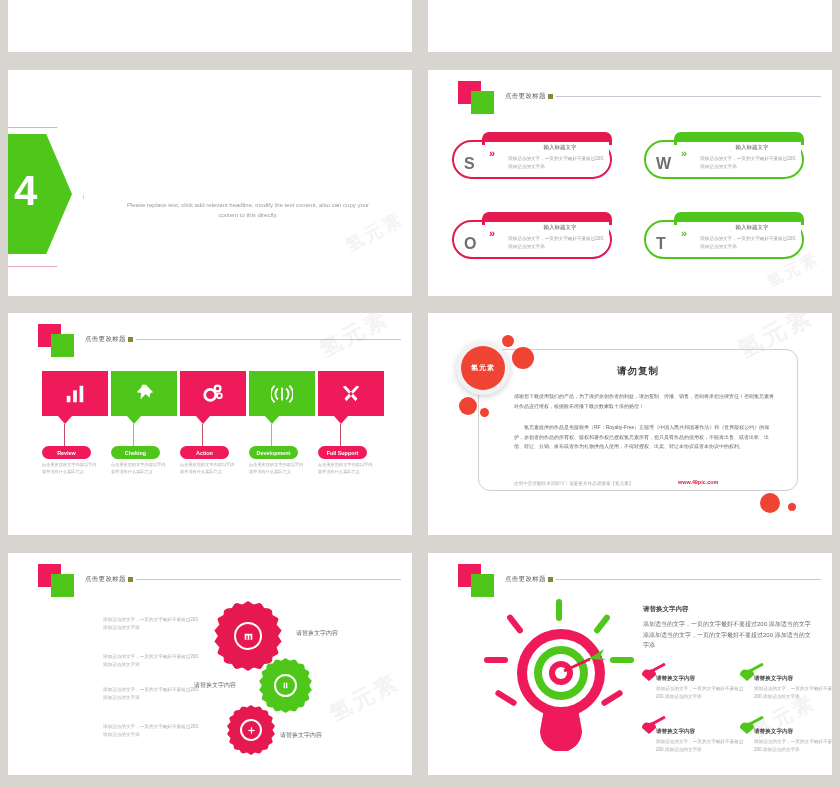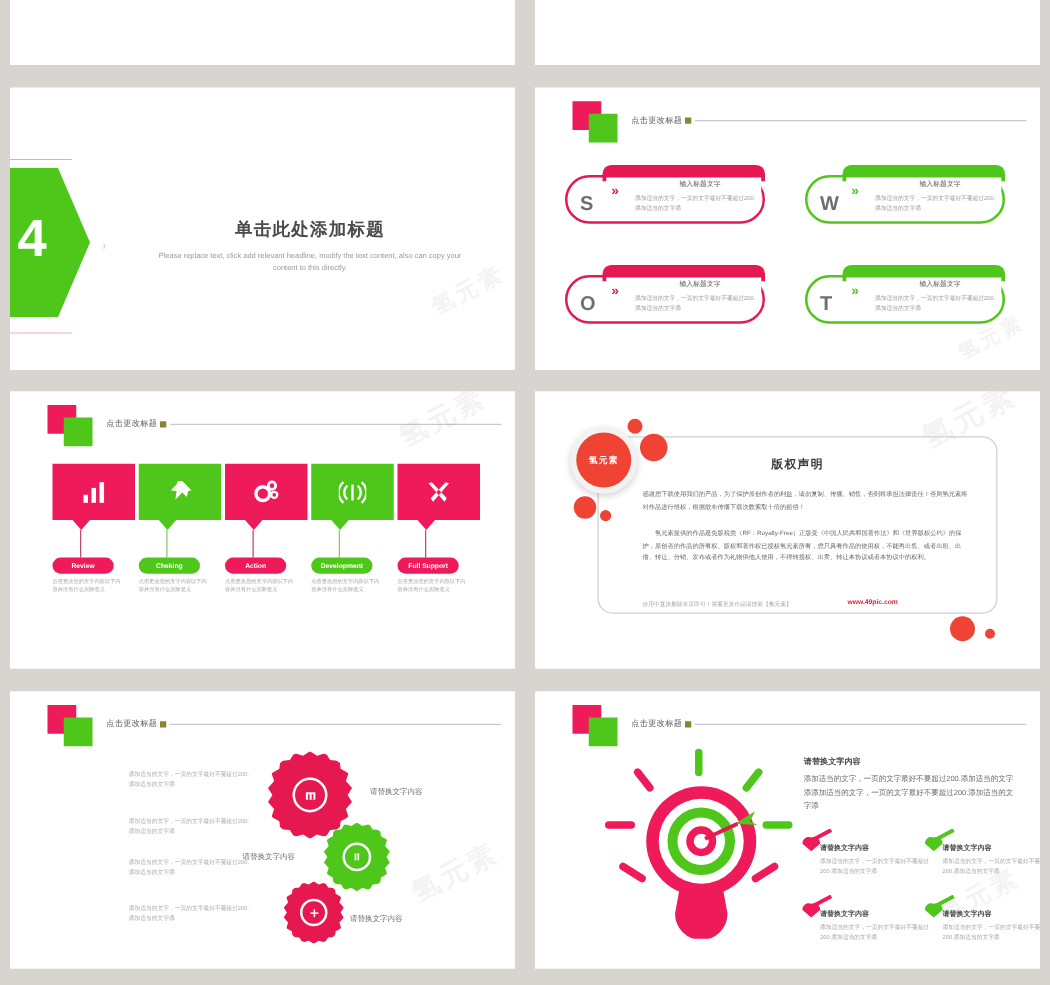--- a/index.html
+++ b/index.html
@@ -203,21 +203,20 @@
 
   <div class="slide s-r0c1">
     
     
   </div>
 
   <div class="slide s-r1c0">
     <div class="hex-outline"></div>
     <div class="hex-green"></div>
     <div class="hex-num">4</div>
-    <div class="sec-title">单击此处添加标题</div>
     <div class="sec-sub">Please replace text, click add relevant headline, modify the text content, also can copy your content to this directly.</div>
     <div class="wm" style="top:150px; right:6px; font-size:18px;">氢元素</div>
   </div>
 
   <div class="slide s-r1c1">
     <div class="hdr">
       <div class="sq-pink"></div>
       <div class="sq-green"></div>
       <div class="hdr-title">点击更改标题</div>
       <div class="dot"></div>
@@ -350,21 +349,21 @@
 
     <div class="dot-r" style="left:74px; top:22px; width:12px; height:12px;"></div>
     <div class="dot-r" style="left:84px; top:34px; width:22px; height:22px;"></div>
     <div class="cp-logo-shadow"></div>
     <div class="cp-logo">氢元素</div>
     <div class="dot-r" style="left:31px; top:84px; width:18px; height:18px;"></div>
     <div class="dot-r" style="left:52px; top:95px; width:9px; height:9px;"></div>
     <div class="dot-r" style="left:332px; top:180px; width:20px; height:20px;"></div>
     <div class="dot-r" style="left:360px; top:190px; width:8px; height:8px;"></div>
 
-    <div class="cp-title">版权声明</div>
+    <div class="cp-title">请勿复制</div>
     <div class="cp-p cp-p1">感谢您下载使用我们的产品，为了保护原创作者的利益，请勿复制、传播、销售，否则将承担法律责任！否则氢元素将对作品进行维权，根据散布传播下载次数索取十倍的赔偿！</div>
     <div class="cp-p cp-p2">氢元素提供的作品是免版税类（RF：Royalty-Free）正版受《中国人民共和国著作法》和《世界版权公约》的保护，原创者的作品的所有权、版权和著作权已授权氢元素所有，您只具有作品的使用权，不能再出售、或者出租、出借、转让、分销、发布或者作为礼物供他人使用，不得转授权、出卖、转让本协议或者本协议中的权利。</div>
     <div class="cp-foot">使用中直接删除本页即可！需要更多作品请搜索【氢元素】</div>
     <div class="cp-url">www.49pic.com</div>
   </div>
 
   <div class="slide s-r3c0">
     <div class="hdr">
       <div class="sq-pink"></div>
       <div class="sq-green"></div>

